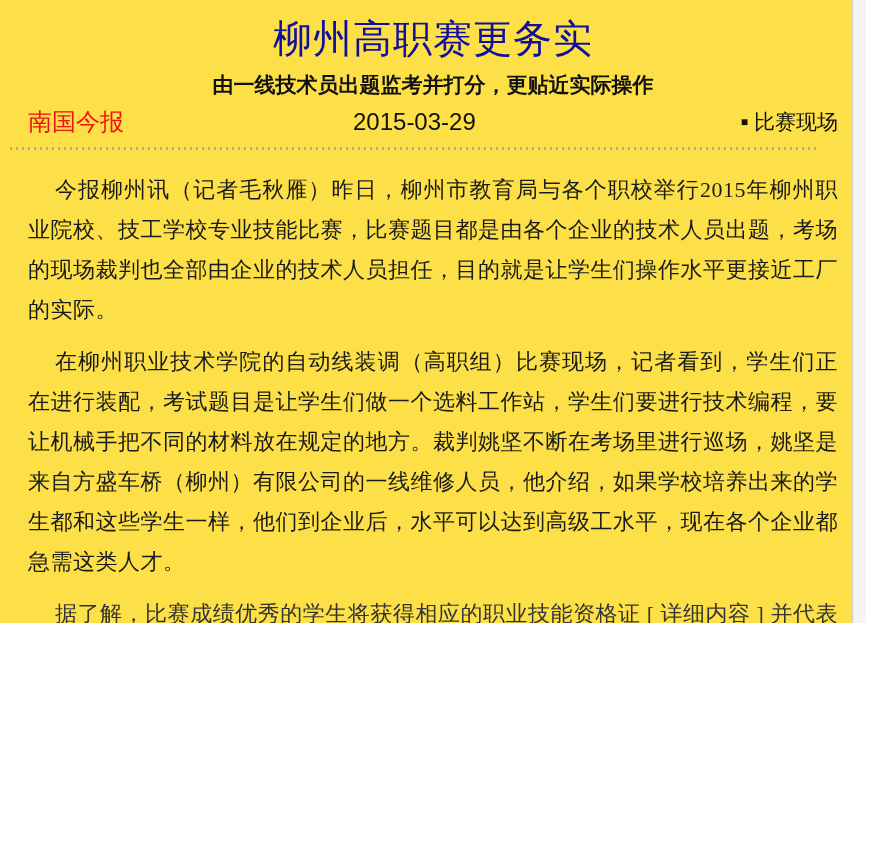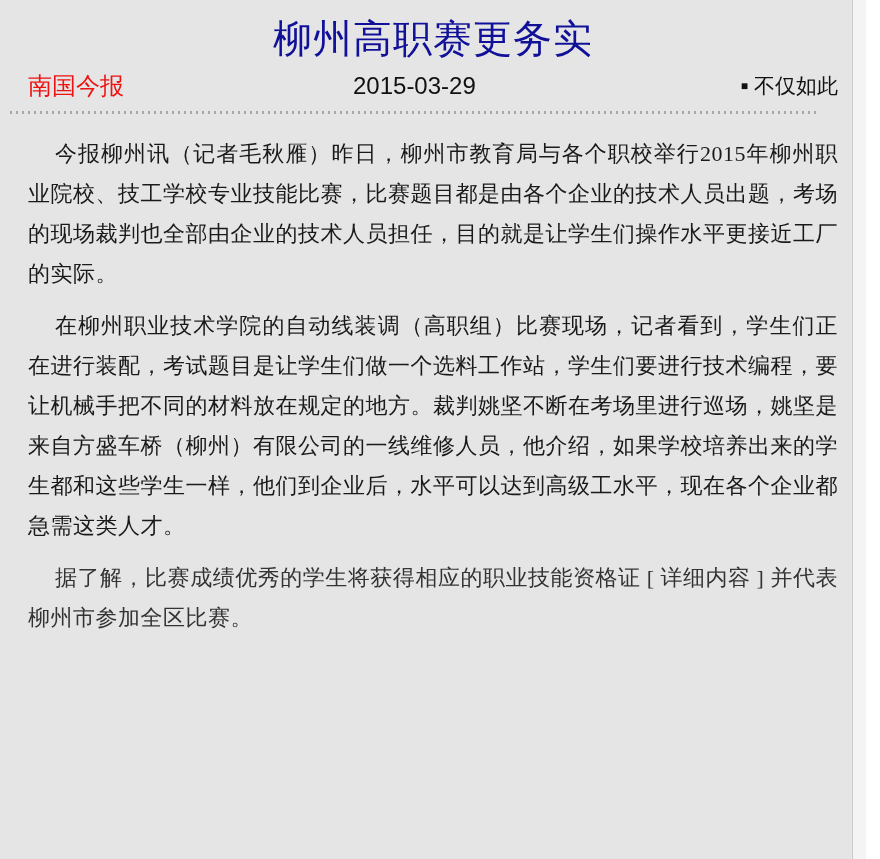--- a/index.html
+++ b/index.html
@@ -7,24 +7,24 @@
     padding: 0;
     width: 880px;
     height: 859px;
     overflow: hidden;
     background: #ffffff;
     font-family: "Liberation Serif", "DejaVu Serif", serif;
   }
   .page {
     position: relative;
     width: 866px;
-    height: 859px;
+    height: 623px;
     box-sizing: border-box;
     padding: 16px 28px 0 28px;
-    background: #e5e5e5;
+    background: #fde047;
     overflow: hidden;
   }
   .right-edge {
     position: absolute;
     top: 0;
     right: 0;
     width: 13px;
     height: 859px;
     background: #f4f4f4;
     border-left: 1px solid #cccccc;
@@ -102,27 +102,28 @@
   }
 </style>
 </head>
 <body>
 
 <div class="page">
 
   <header>
     <h1 class="title">柳州高职赛更务实</h1>
 
+    <h2 class="subtitle">由一线技术员出题监考并打分，更贴近实际操作</h2>
 
     <div class="byline">
       <span class="source">南国今报</span>
       <span class="date">2015-03-29</span>
       <span class="reporter-wrap">
         <span class="bullet">■</span>
-        <span>不仅如此</span>
+        <span>比赛现场</span>
       </span>
     </div>
 
     <div class="dotted-divider"></div>
   </header>
 
   <main class="body-text">
     <p>今报柳州讯（记者毛秋雁）昨日，柳州市教育局与各个职校举行2015年柳州职业院校、技工学校专业技能比赛，比赛题目都是由各个企业的技术人员出题，考场的现场裁判也全部由企业的技术人员担任，目的就是让学生们操作水平更接近工厂的实际。</p>
     <p>在柳州职业技术学院的自动线装调（高职组）比赛现场，记者看到，学生们正在进行装配，考试题目是让学生们做一个选料工作站，学生们要进行技术编程，要让机械手把不同的材料放在规定的地方。裁判姚坚不断在考场里进行巡场，姚坚是来自方盛车桥（柳州）有限公司的一线维修人员，他介绍，如果学校培养出来的学生都和这些学生一样，他们到企业后，水平可以达到高级工水平，现在各个企业都急需这类人才。</p>
     <p class="partial">据了解，比赛成绩优秀的学生将获得相应的职业技能资格证 [ 详细内容 ] 并代表柳州市参加全区比赛。</p>

